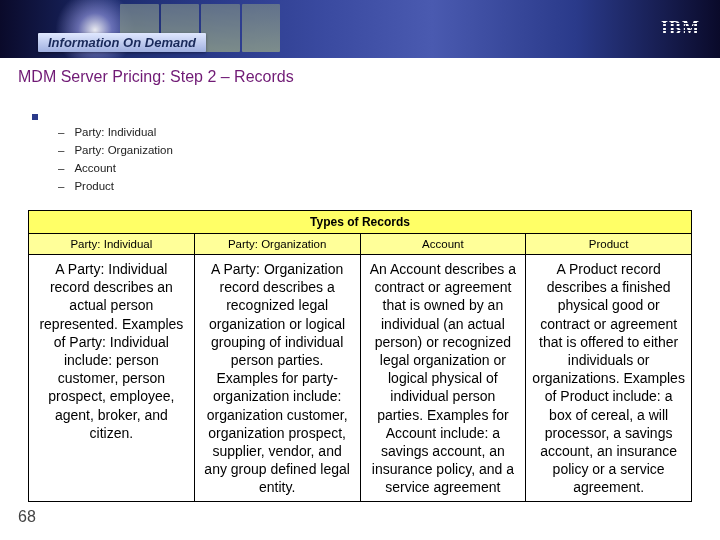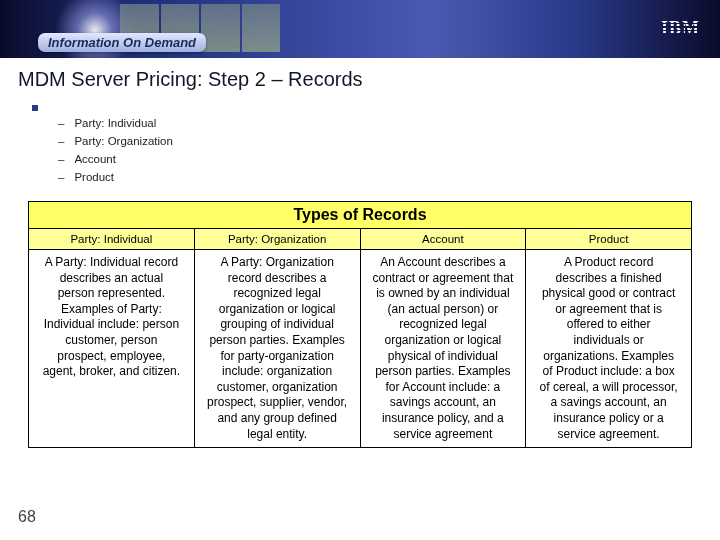--- a/index.html
+++ b/index.html
@@ -1,34 +1,34 @@
 <!DOCTYPE html>
 <html><head>
 <meta charset="utf-8">
 <style>
   * { box-sizing: border-box; margin: 0; padding: 0; }
   body { width: 720px; height: 540px; font-family: Arial, Helvetica, sans-serif; background: #fff; position: relative; overflow: hidden; }
   .banner { width: 720px; height: 58px; background: linear-gradient(90deg, #0a0a2a 0%, #1b2a6b 15%, #2a3a8a 30%, #3a4aa0 45%, #4a5ab0 60%, #2a3a8a 80%, #0a0a2a 100%); position: relative; display: flex; align-items: center; overflow: hidden; }
   .banner-flare { position: absolute; left: 55px; top: -10px; width: 80px; height: 80px; background: radial-gradient(circle, rgba(255,255,255,0.9) 0%, rgba(180,180,255,0.5) 30%, rgba(100,100,200,0) 70%); }
   .banner-photos { position: absolute; left: 120px; top: 4px; width: 160px; height: 48px; display: flex; gap: 2px; opacity: 0.85; }
   .banner-photos div { flex: 1; background: linear-gradient(#6a7a8a, #8a9a8a); border-radius: 1px; }
-  .banner-text { position: absolute; left: 38px; top: 33px; background: linear-gradient(#e0e8ff, #a0b0e0); color: #1a2a5a; font-weight: bold; font-style: italic; font-size: 13px; padding: 2px 10px; border-radius: 7px; box-shadow: 0 1px 3px rgba(0,0,0,0.4); z-index: 2; }
+  .banner-text { position: absolute; left: 38px; top: 33px; background: linear-gradient(#e0e8ff, #a0b0e0); color: #1a2a5a; font-weight: bold; font-style: italic; font-size: 13px; padding: 2px 10px; border-radius: 1px; box-shadow: 0 1px 3px rgba(0,0,0,0.4); z-index: 2; }
   .ibm-logo { position: absolute; right: 20px; top: 18px; color: #fff; font-weight: bold; font-size: 18px; letter-spacing: 1px; font-family: Liberation Serif, serif; }
   .ibm-logo span { display: inline-block; background: repeating-linear-gradient(#fff 0 2px, transparent 2px 3.2px); -webkit-background-clip: text; background-clip: text; color: transparent; font-weight: 900; }
   .slide-body { padding: 10px 18px 0 18px; }
-  .title { font-size: 20px; color: #0f172a; font-weight: normal; margin-bottom: 10px; }
+  .title { font-size: 16px; color: #701a75; font-weight: normal; margin-bottom: 24px; }
   .bullet1 { display: flex; font-size: 11.5px; color: #222; line-height: 1.35; margin-left: 14px; margin-bottom: 6px; }
   .bullet1 .sq { width: 6px; height: 6px; background: #2a3a8a; margin-top: 4px; margin-right: 8px; flex-shrink: 0; }
   .bullet2 { display: flex; font-size: 11.5px; color: #222; margin-left: 40px; margin-top: 6px; }
   .bullet2 .dash { margin-right: 10px; }
   .table { margin: 18px 10px 0 10px; border: 1.5px solid #000; border-collapse: collapse; width: calc(100% - 20px); table-layout: fixed; }
   .table th, .table td { border: 1px solid #000; vertical-align: top; }
-  .thead-title { background: #ffff66; text-align: center; font-weight: bold; font-size: 16px; padding: 4px; }
+  .thead-title { background: #ffff66; text-align: center; font-weight: bold; font-size: 12px; padding: 4px; }
   .col-head { background: #ffff99; text-align: center; font-size: 11.5px; font-weight: normal; padding: 4px; }
-  .cell { font-size: 12px; text-align: center; padding: 5px 12px; line-height: 1.3; }
+  .cell { font-size: 14px; text-align: center; padding: 5px 6px; line-height: 1.3; }
   .page-num { position: absolute; left: 18px; bottom: 14px; font-size: 16px; color: #444; }
 </style>
 </head>
 <body>
 
 <div class="banner">
   <div class="banner-flare"></div>
   <div class="banner-photos">
       <div></div>
       <div></div>

